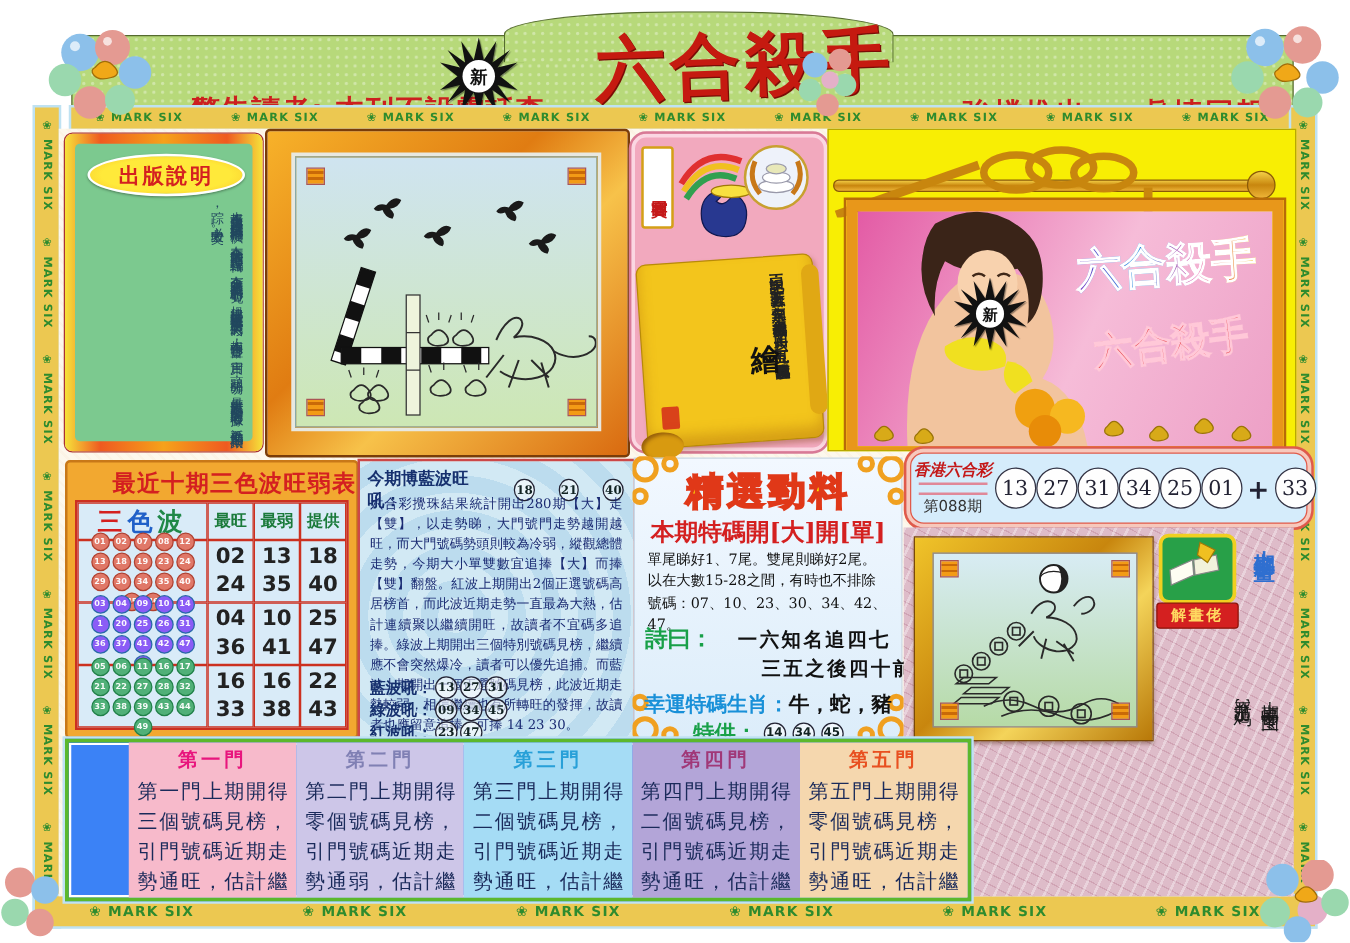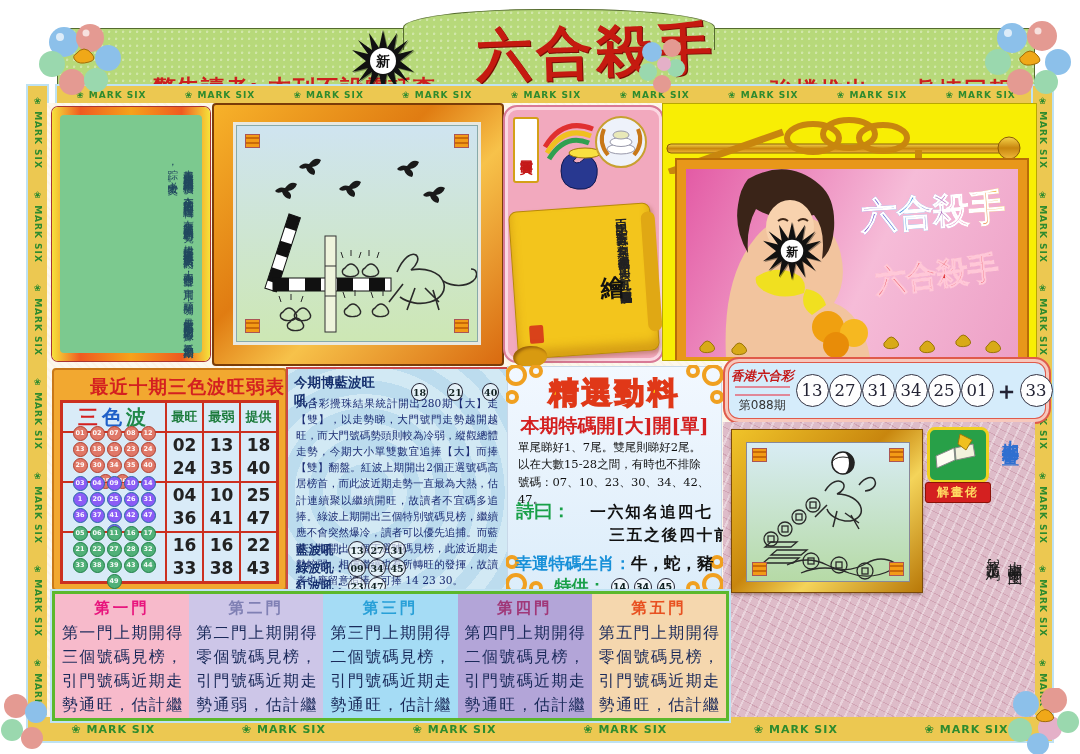--- a/index.html
+++ b/index.html
@@ -152,21 +152,21 @@
   .decode-title{left:277px;top:4px;writing-mode:vertical-rl;color:#2f6fd0;font-weight:bold;font-size:17px;letter-spacing:3px;
     font-family:"DejaVu Serif",serif;}
   .book-icon{left:204px;top:5px;width:56px;height:50px;background:#28a048;border:3px solid #f0d020;border-radius:8px;}
   .badge{left:202px;top:60px;width:64px;height:19px;background:#d42020;border:1px solid #8a1208;border-radius:3px;
     display:flex;align-items:center;justify-content:center;color:#ffd860;font-weight:bold;font-size:12px;
     font-family:"DejaVu Serif",serif;letter-spacing:2px;}
   .decode-col{writing-mode:vertical-rl;color:#1a1a1a;font-size:14.5px;font-family:"DejaVu Serif",serif;letter-spacing:2px;}
 
   
   .gates{left:52px;top:591px;width:671px;height:124px;border:3px solid #5cb82c;box-shadow:0 0 0 2px #bfe2f2, inset 0 0 0 2px #fff;
-    display:flex;background:#4c1d95;}
+    display:flex;background:#3b82f6;padding-left:48px;}
   .gate{flex:1;padding:4px 7px;overflow:hidden;}
   .gate h3{margin:0 0 2px;text-align:center;font-size:15.5px;font-family:"DejaVu Serif",serif;letter-spacing:3px;}
   .gate p{margin:0;font-size:16px;line-height:1.5;color:#1a2a5a;font-family:"DejaVu Serif",serif;text-align:justify;}
   .g1{background:#f7bacb;} .g1 h3{color:#e8157d;}
   .g2{background:#cdc6e8;} .g2 h3{color:#8080b4;}
   .g3{background:#a5dcf5;} .g3 h3{color:#28a0d8;}
   .g4{background:#b3a5d8;} .g4 h3{color:#a03878;}
   .g5{background:#f5d7ae;} .g5 h3{color:#e85020;}
 </style>
 </head>
@@ -224,20 +224,21 @@
       <span class="ms-item">❀ MARK SIX</span>
       <span class="ms-item">❀ MARK SIX</span>
       <span class="ms-item">❀ MARK SIX</span>
       <span class="ms-item">❀ MARK SIX</span>
     </div>
 
   <div class="abs content"></div>
 
   <div class="abs pub">
     <div class="abs pub-inner">
+      <div class="abs pub-title">出版說明</div>
       <div class="abs pub-body">本報是由惠澤社群信息集團特約提供，在李大師的指導下進行編輯，有李大師經過多年的精心研究，規律得出準確數據提供給廣大彩民，本報內容豐富，實用，頭尾分明，是廣大彩民必不可少的博彩依據，衹要您期期跟踪，必中大獎。</div>
     </div>
   </div>
 
   <div class="abs frame1">
     <div class="abs canvas1">
       <div class="abs tab" style="left:8px;top:8px;"></div>
       <div class="abs tab" style="right:8px;top:8px;"></div>
       <div class="abs tab" style="left:8px;bottom:8px;"></div>
       <div class="abs tab" style="right:8px;bottom:8px;"></div>

